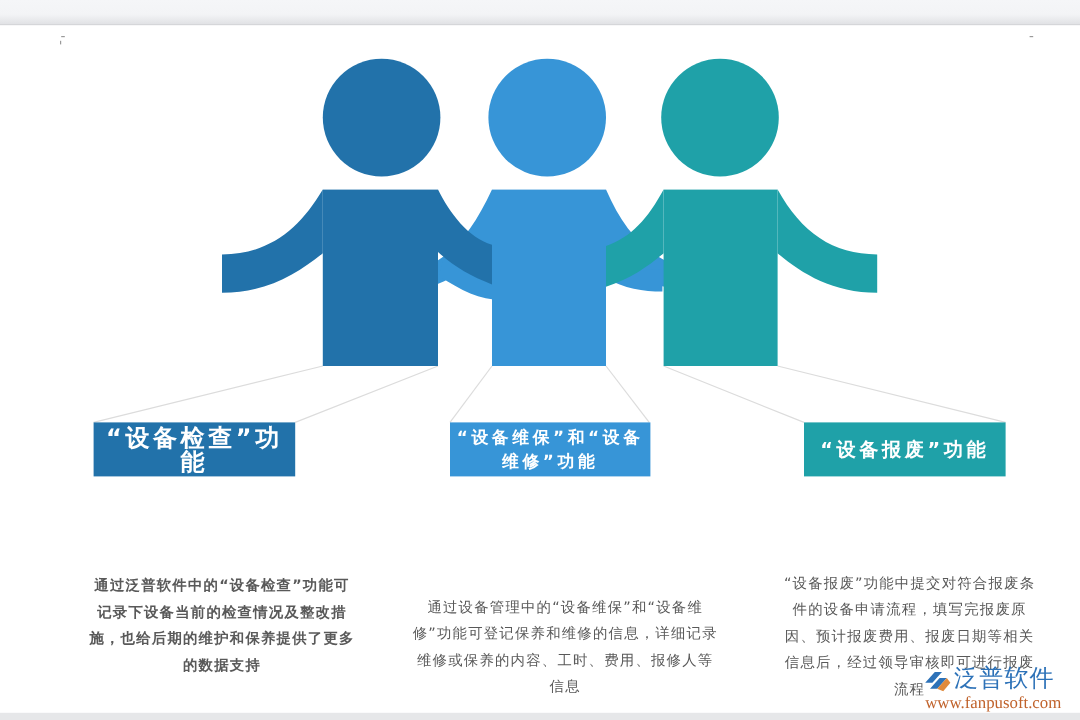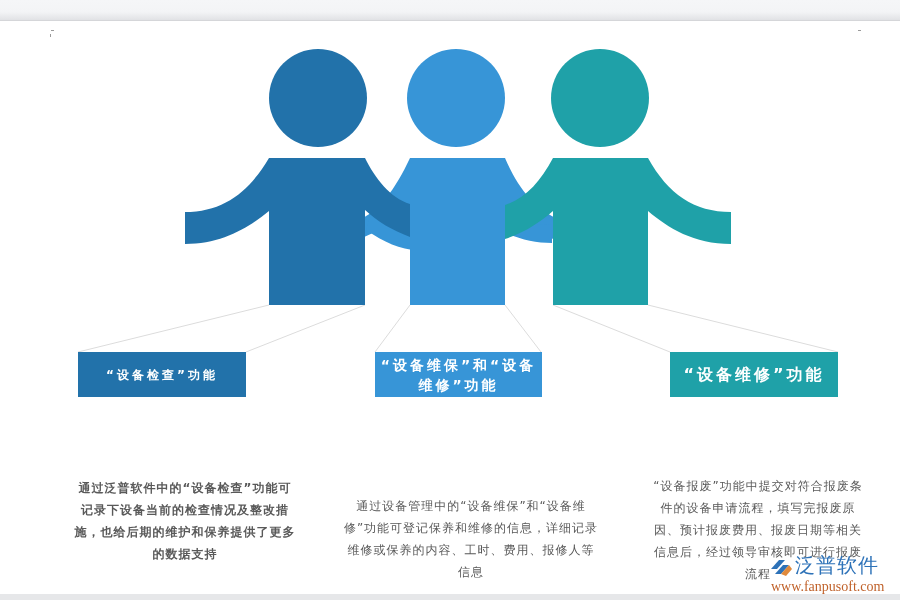--- a/index.html
+++ b/index.html
@@ -83,27 +83,27 @@
   <g fill="#1FA1A8">
     <circle cx="600" cy="98" r="49"></circle>
     <rect x="553" y="158" width="95" height="147"></rect>
 
     <path d="M553 158 C540 182 526 198 505 205 L505 239 C526 232 540 222 553 211 Z"></path>
 
     <path d="M648 158 C668 194 694 212 731 212 L731 244 C694 244 668 228 648 211 Z"></path>
   </g>
 </svg>
 
-<div class="label-box" style="left:78px;top:352px;width:168px;height:45px;background:#2272AA;font-size:12px;">“设备检查”功能</div>
+<div class="label-box" style="left:78px;top:352px;width:168px;height:45px;background:#2272AA;font-size:20px;">“设备检查”功能</div>
 <div class="desc" style="left:74px;top:434px;width:222px;font-weight:bold;">通过泛普软件中的“设备检查”功能可记录下设备当前的检查情况及整改措施，也给后期的维护和保养提供了更多的数据支持</div>
 
 <div class="label-box" style="left:375px;top:352px;width:167px;height:45px;background:#3795D7;font-size:14px;padding:0 0;box-sizing:border-box;">“设备维保”和“设备维修”功能</div>
 <div class="desc" style="left:342px;top:452px;width:258px;">通过设备管理中的“设备维保”和“设备维修”功能可登记保养和维修的信息，详细记录维修或保养的内容、工时、费用、报修人等信息</div>
 
-<div class="label-box" style="left:670px;top:352px;width:168px;height:45px;background:#1FA1A8;font-size:16px;">“设备维修”功能</div>
+<div class="label-box" style="left:670px;top:352px;width:168px;height:45px;background:#1FA1A8;font-size:16px;">“设备报废”功能</div>
 <div class="desc" style="left:650px;top:432px;width:216px;">“设备报废”功能中提交对符合报废条件的设备申请流程，填写完报废原因、预计报废费用、报废日期等相关信息后，经过领导审核即可进行报废流程</div>
 
 <div class="logo">
   <svg class="logo-mark" viewBox="0 0 24 22">
     <path d="M2 13 L10 4 L16 4 L8 13 Z" fill="#2d72b8"></path>
     <path d="M6 18 L14 9 L20 9 L12 18 Z" fill="#2d72b8"></path>
     <path d="M12 18 L20 9 L23 13 L17 20 Z" fill="#e08a3c"></path>
   </svg>
   <span class="logo-name">泛普软件</span>
   <span class="logo-url">www.fanpusoft.com</span>

